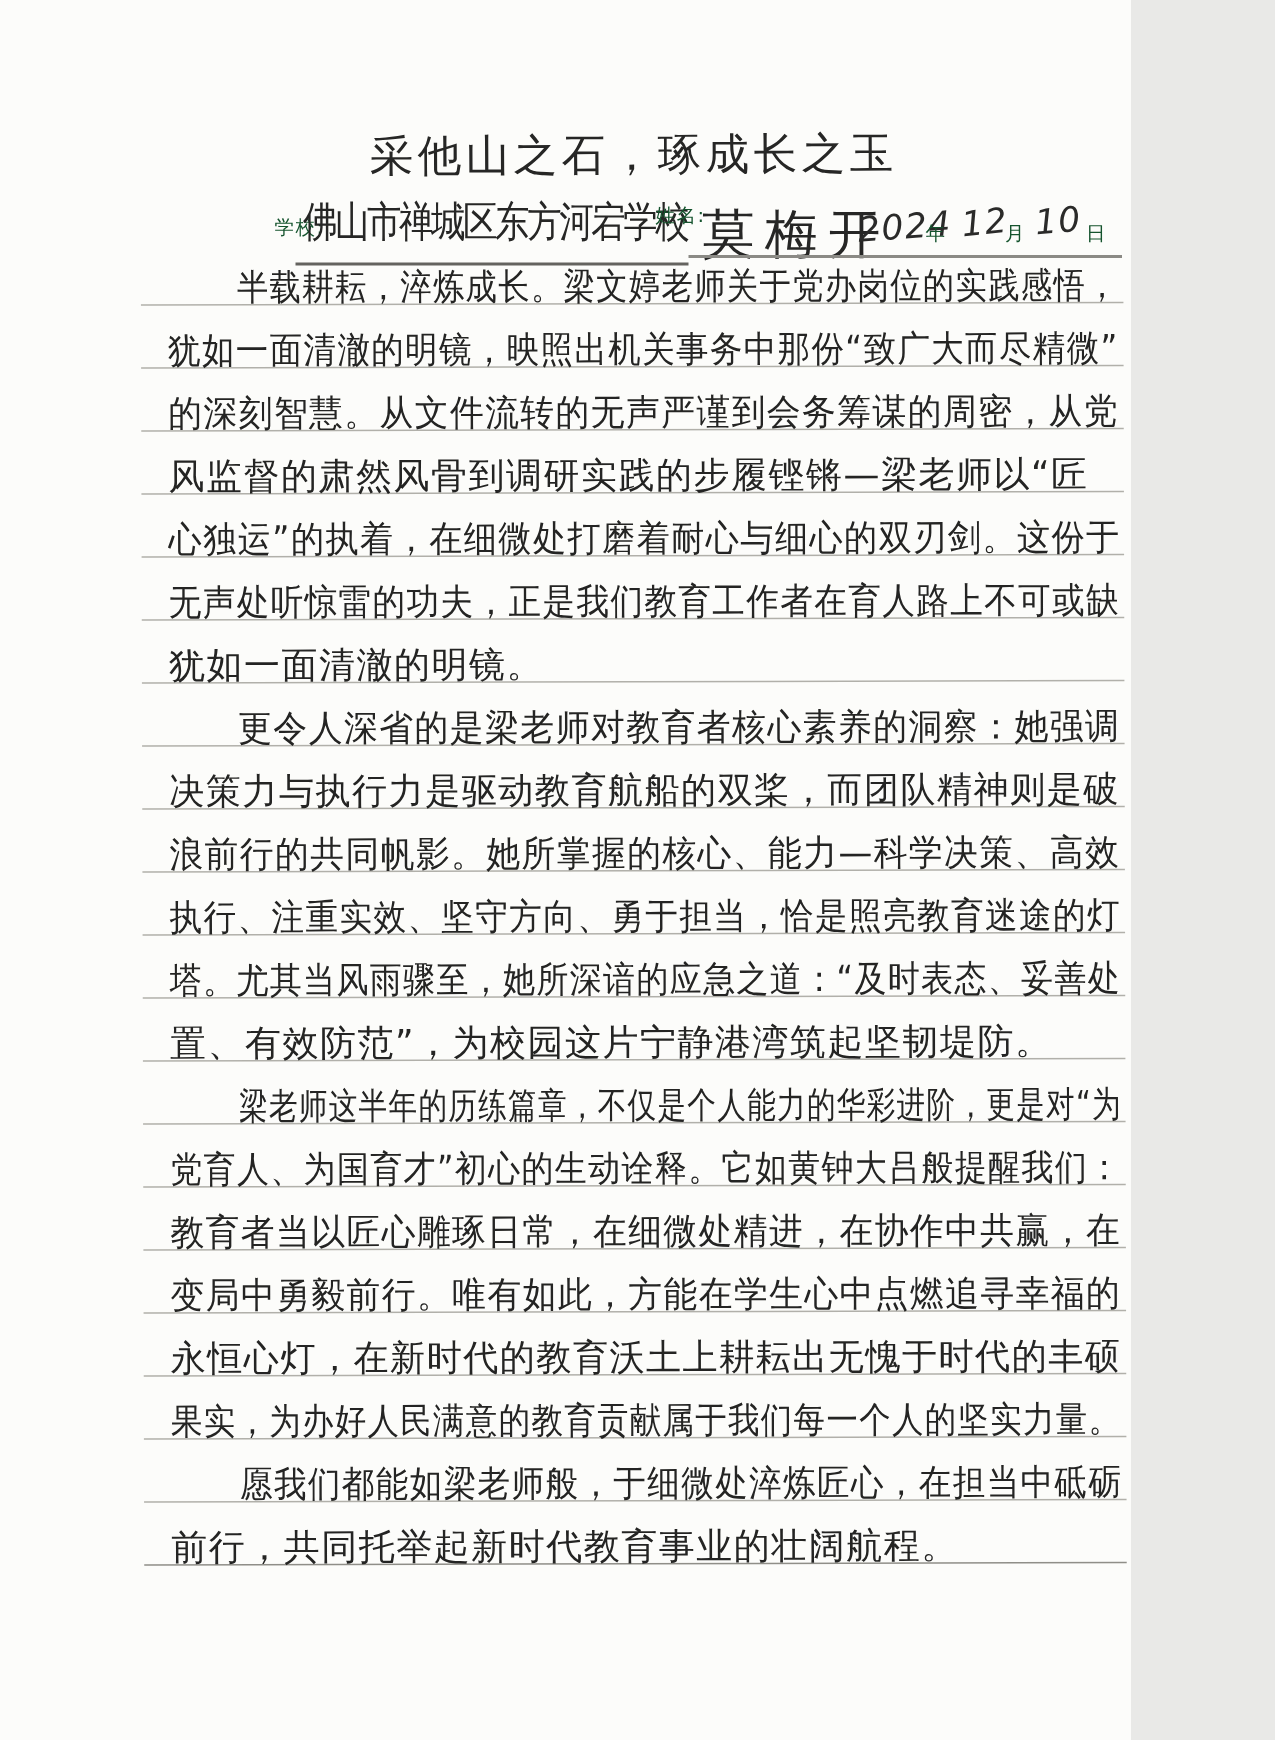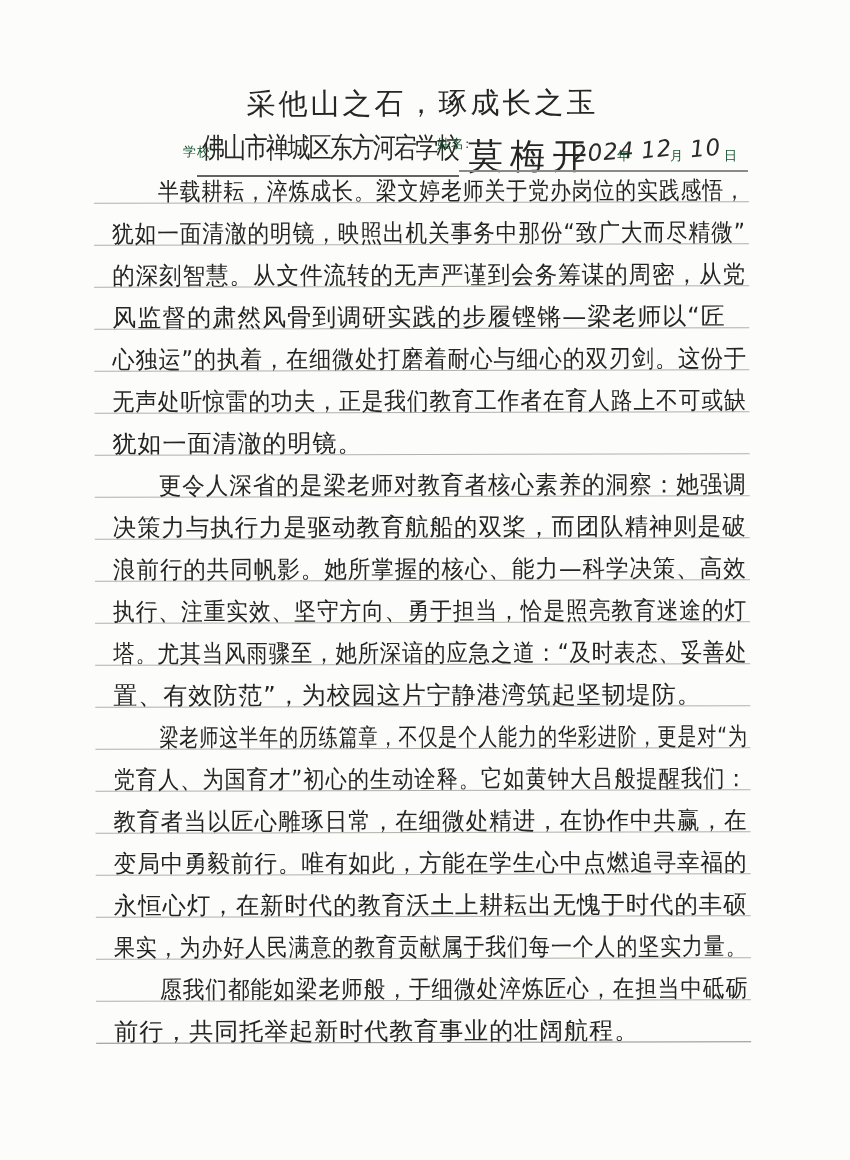--- a/index.html
+++ b/index.html
@@ -3,21 +3,21 @@
 <meta charset="utf-8">
 <style>
   html, body {
     margin: 0;
     padding: 0;
     background: #e9e9e7;
     font-family: "DejaVu Sans", sans-serif;
   }
   .page {
     position: relative;
-    width: 850px;
+    width: 754px;
     height: 1160px;
     background: #fcfcfa;
     overflow: hidden;
     color: #232323;
   }
   .hand {
     font-family: "DejaVu Sans", sans-serif;
     color: #262625;
   }
   .title {

